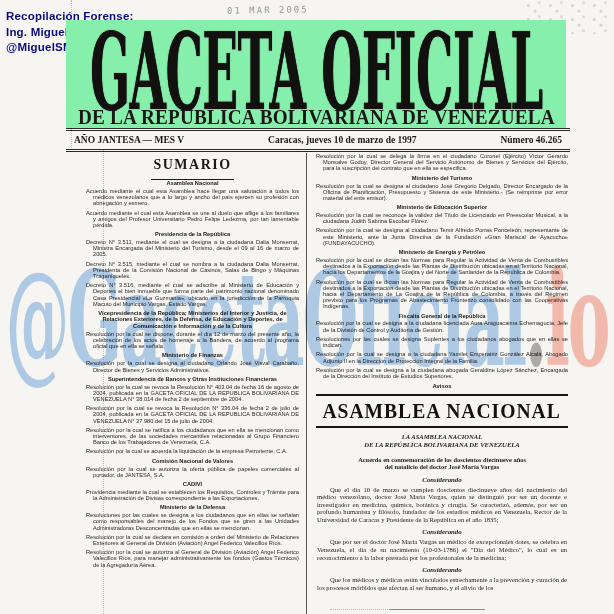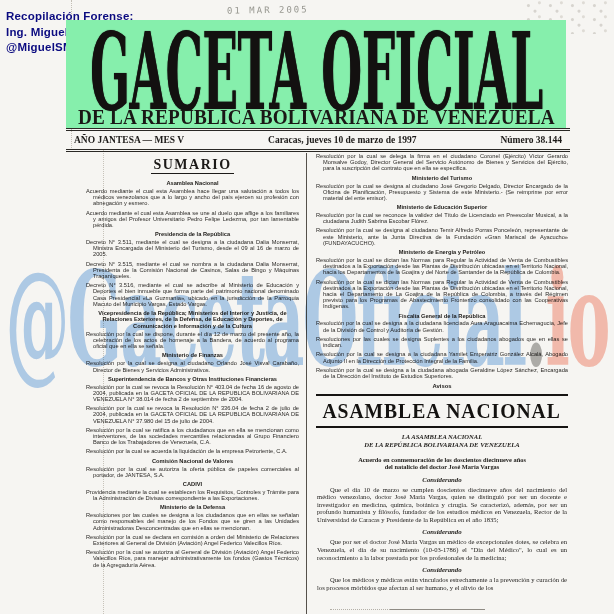--- a/index.html
+++ b/index.html
@@ -49,21 +49,21 @@
   }
 
   
   .content{position:absolute;left:86px;right:46px;top:153px;bottom:0;display:flex;z-index:2;}
   .col-left{width:220px;padding-right:7px;box-sizing:border-box;}
   .col-right{flex:1;border-left:1px solid #55514b;padding-left:9px;box-sizing:border-box;}
 
   .sumario-title{text-align:center;margin:2px 0 7px 0;}
   .sumario-title span{
     font-family:"Liberation Serif", serif;font-weight:bold;font-size:14px;letter-spacing:1.5px;
-    border-bottom:1.5px solid #1c1a18;padding:0 2px 1px 2px;}
+    border-bottom:1.5px solid #1c1a18;padding:0 2px 7px 2px;}
 
   .sum-heading{font-weight:bold;font-size:5.7px;line-height:6.4px;text-align:center;
     margin:3px 6px 1.5px 6px;color:#23211e;}
   .sum-entry{font-size:5.7px;line-height:6.2px;text-align:justify;color:#2b2926;
     margin:0 0 3px 0;padding-left:7px;text-indent:-7px;}
 
   
   .assembly{margin-top:4px;}
   .avisos{font-weight:bold;font-size:5.9px;text-align:center;margin:4px 0 5px 0;}
   .banner{border-top:2.5px solid #161412;border-bottom:2.5px solid #161412;
@@ -109,21 +109,21 @@
   <div class="stamp">01 MAR 2005</div>
 
   <div class="masthead">
     <div class="go-title">GACETA OFICIAL</div>
     <div class="go-subtitle">DE LA REPUBLICA BOLIVARIANA DE VENEZUELA</div>
   </div>
 
   <div class="infobar">
     <span>AÑO JANTESA — MES V</span>
     <span>Caracas, jueves 10 de marzo de 1997</span>
-    <span>Número 38.144</span>
+    <span>Número 46.265</span>
   </div>
 
   <div class="content">
     <div class="col-left">
       <div class="sumario-title">
         <span>SUMARIO</span>
       </div>
       <div id="col-left-blocks">
           <div class="sum-heading">Asamblea Nacional</div>
           <div class="sum-entry">Acuerdo mediante el cual esta Asamblea hace llegar una salutación a todos los médicos venezolanos que a lo largo y ancho del país ejercen su profesión con abnegación y esmero.</div>

